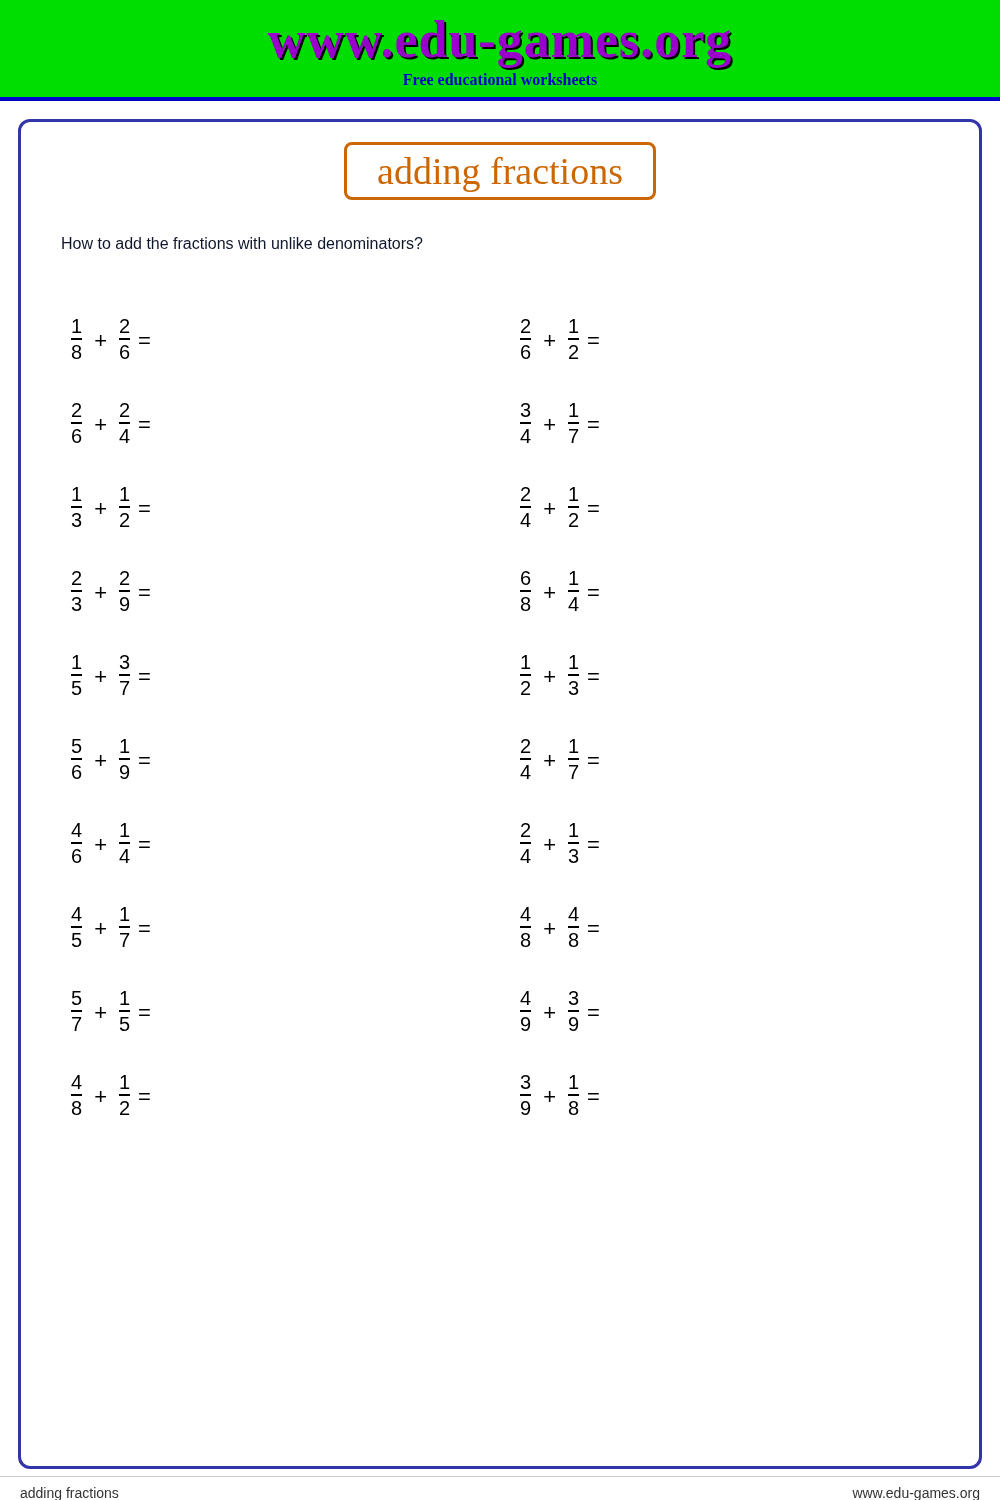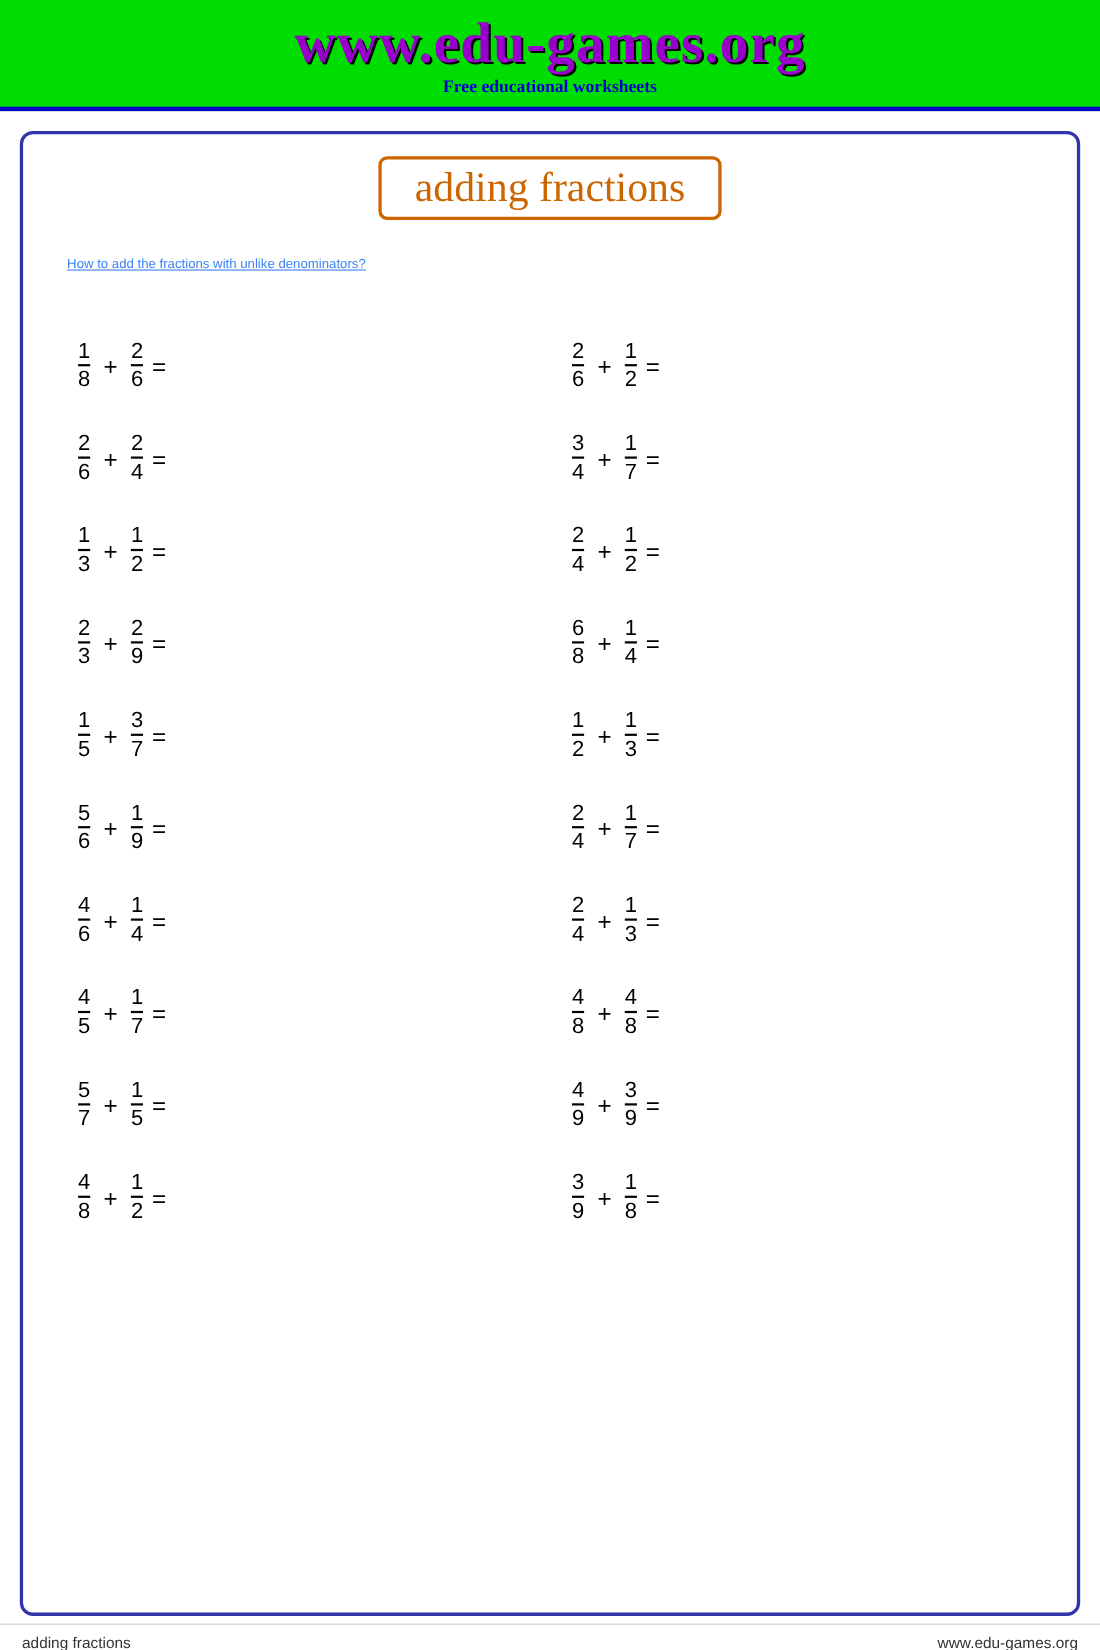--- a/index.html
+++ b/index.html
@@ -54,25 +54,24 @@
       color: #cc6600;
       border: 3px solid #cc6600;
       border-radius: 8px;
       padding: 4px 30px;
       font-family: 'Comic Sans MS', cursive;
     }
 
     
     .instructions {
       padding: 20px 40px 10px;
-      font-size: 12px;
+      font-size: 16px;
       line-height: 1.7;
-      color: #3b82f6;
+      color: #0f172a;
       font-family: Arial, sans-serif;
-      text-decoration: underline;
     }
     .instructions p {
       margin-bottom: 10px;
     }
 
     
     .problems-grid {
       display: grid;
       grid-template-columns: 1fr 1fr;
       padding: 20px 30px 30px;

